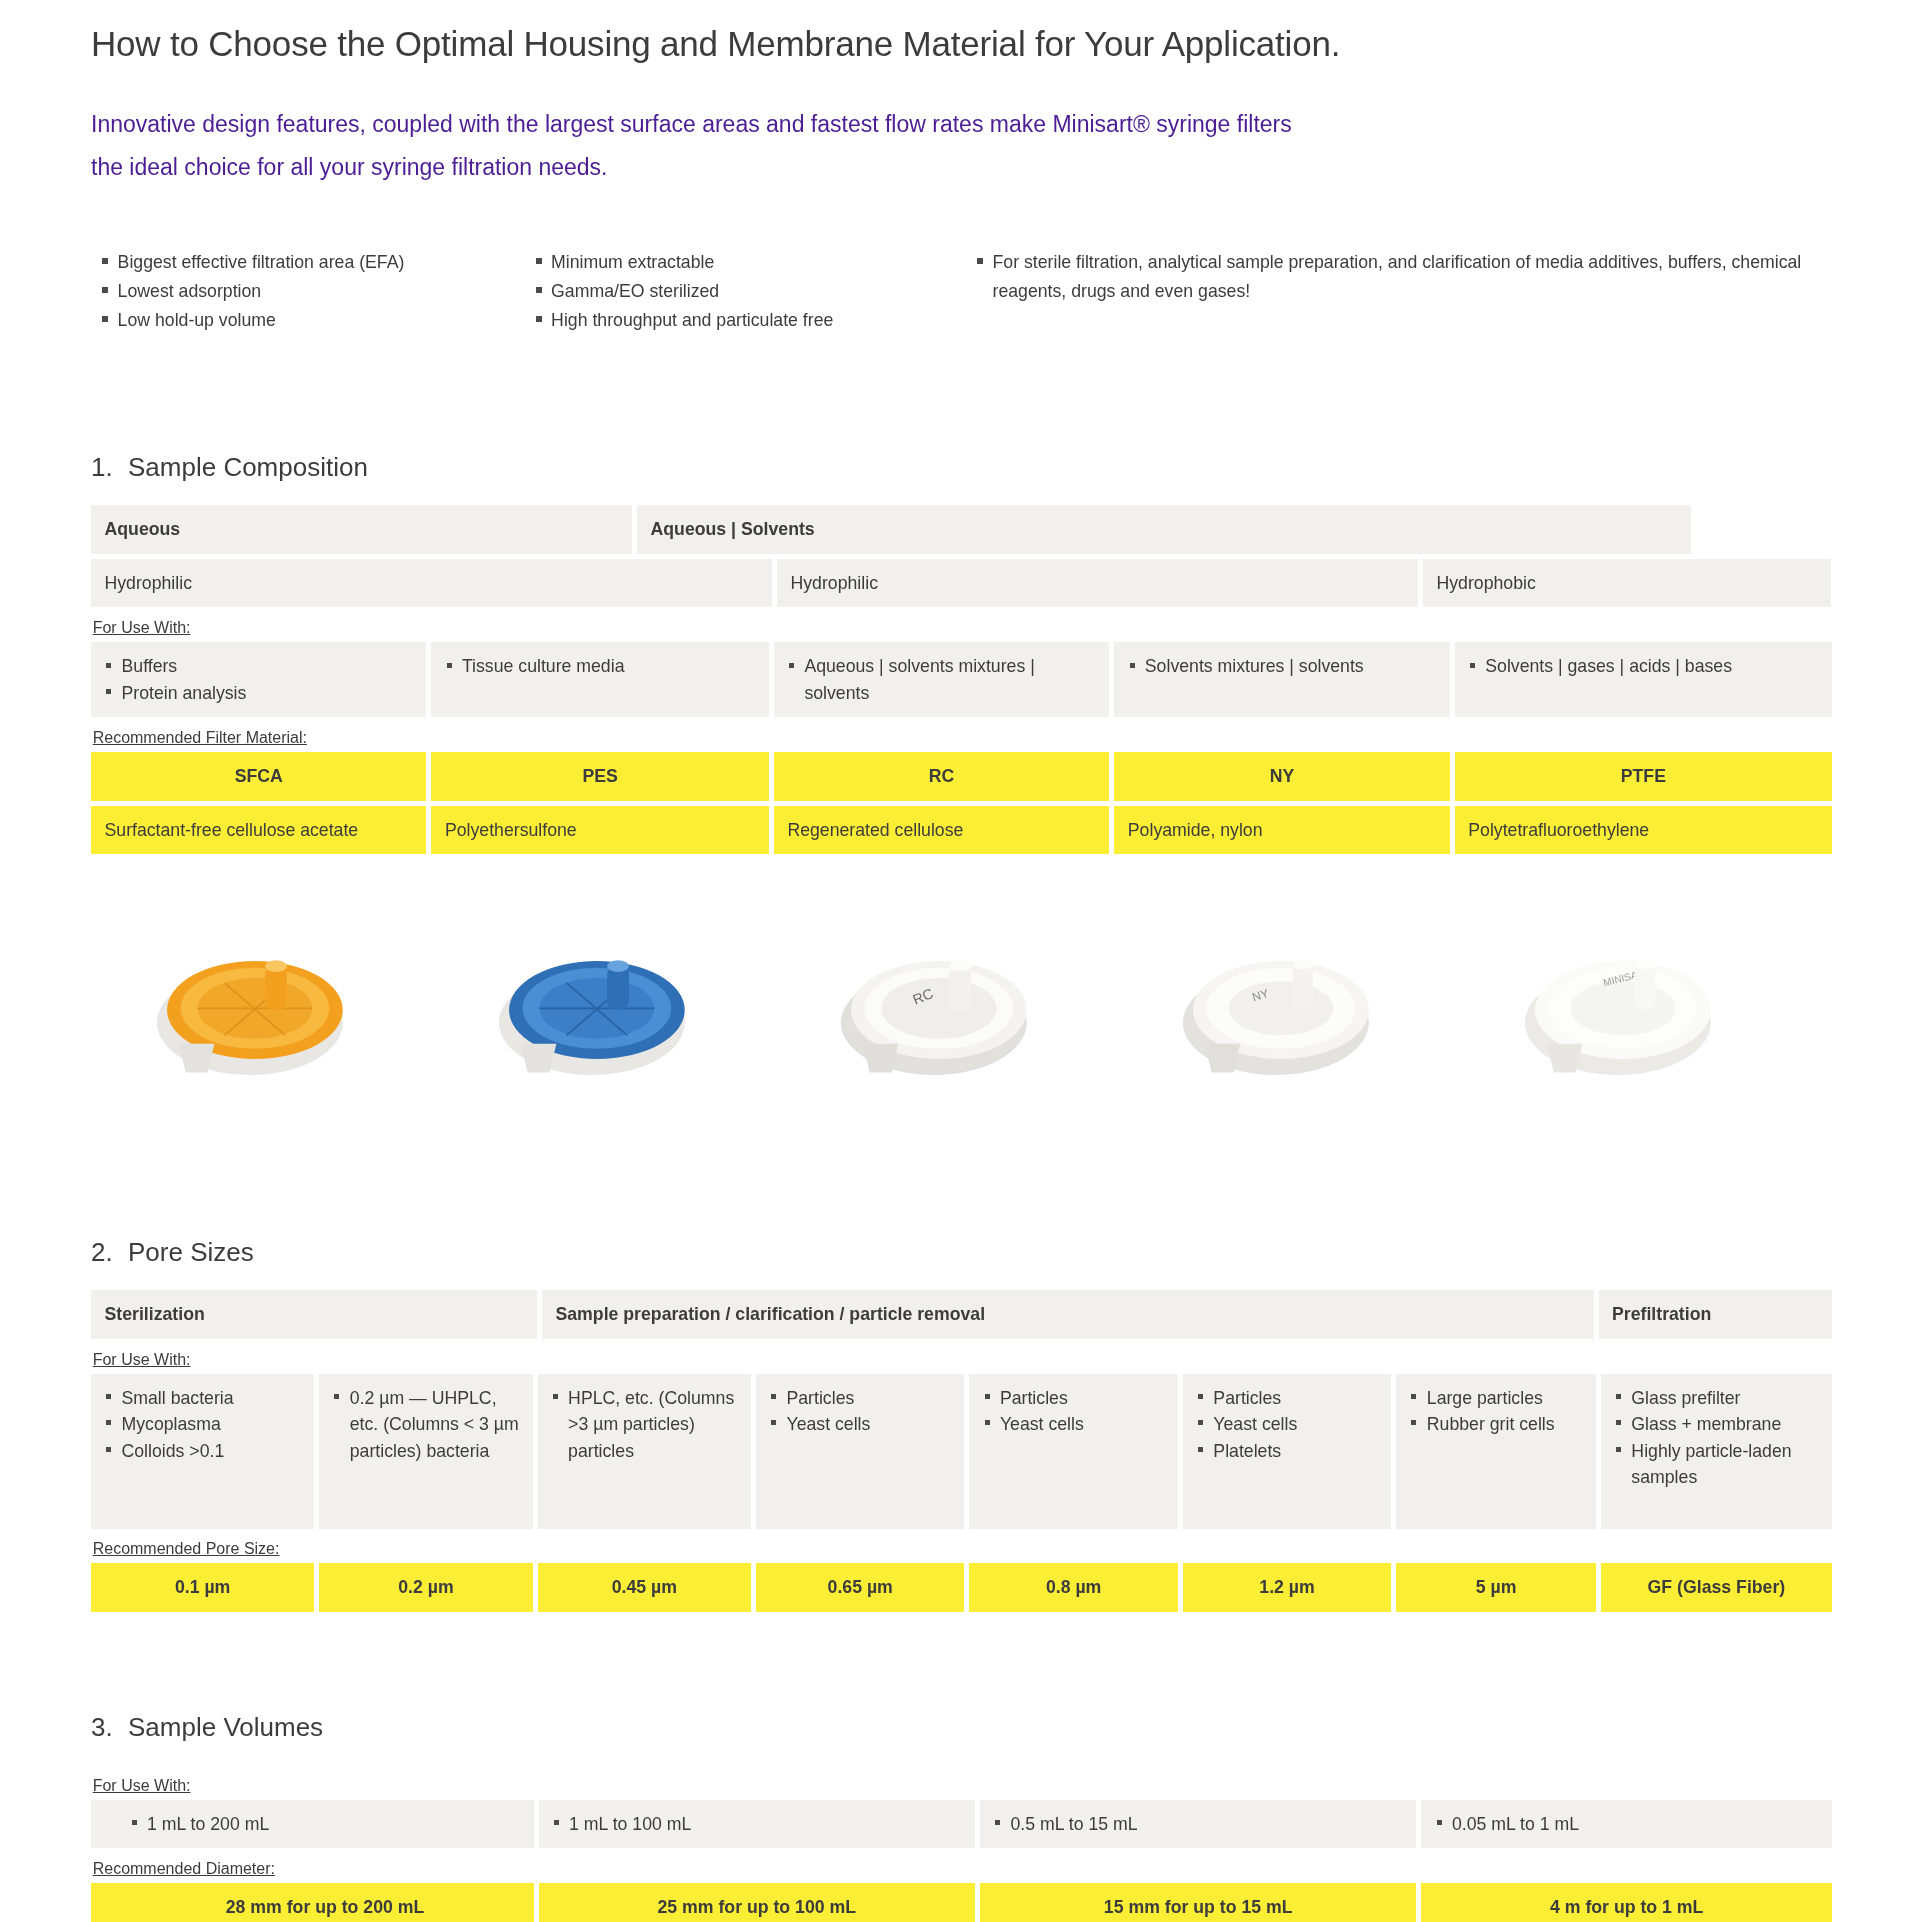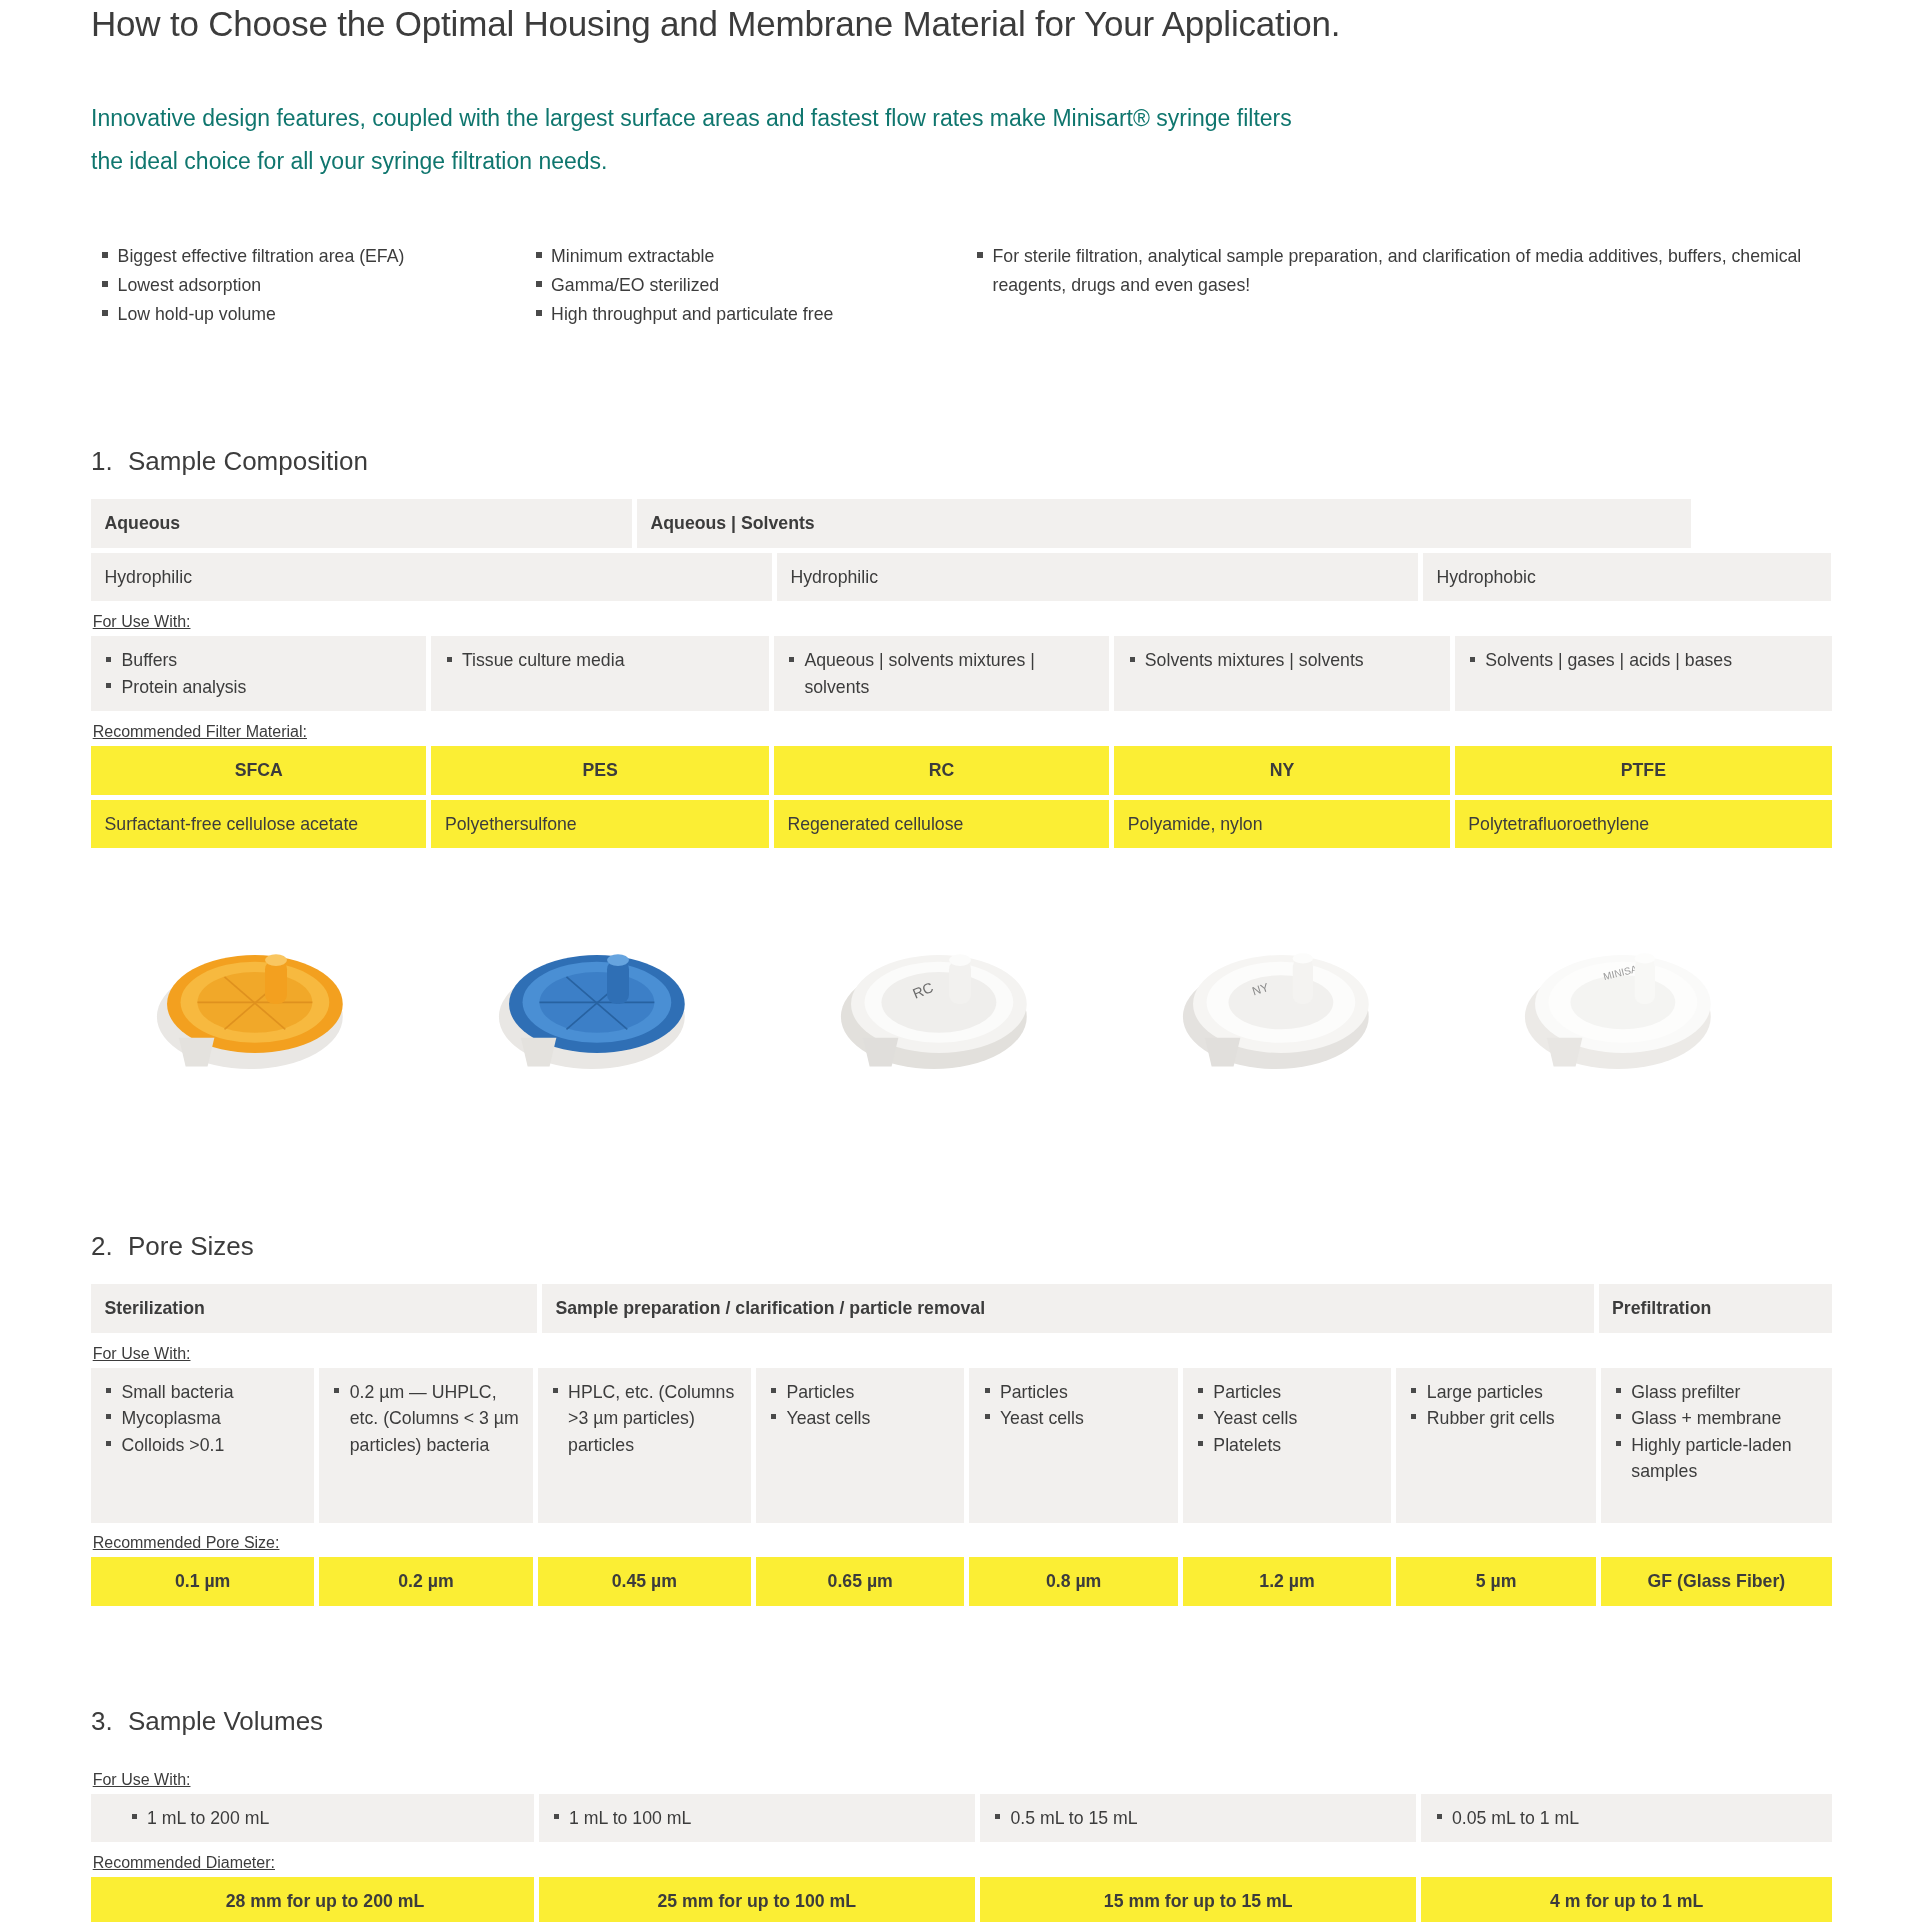--- a/index.html
+++ b/index.html
@@ -17,29 +17,29 @@
     padding: 0 91px;
   }
 
   
   .doc-title {
     font-size: 35px;
     font-weight: 400;
     color: #3c3c3c;
     letter-spacing: -0.2px;
     margin: 0;
-    padding-top: 0;
+    padding-top: 20px;
     line-height: 1.35;
   }
   .doc-intro {
     font-size: 23px;
     font-weight: 400;
-    color: #0f766e;
+    color: #4c1d95;
     line-height: 1.85;
-    margin-top: 50px;
+    margin-top: 36px;
     max-width: 1695px;
   }
 
   
   .bullets-row {
     display: flex;
     margin-top: 52px;
     align-items: flex-start;
   }
   .bullet-col-1 { width: 439px; }

